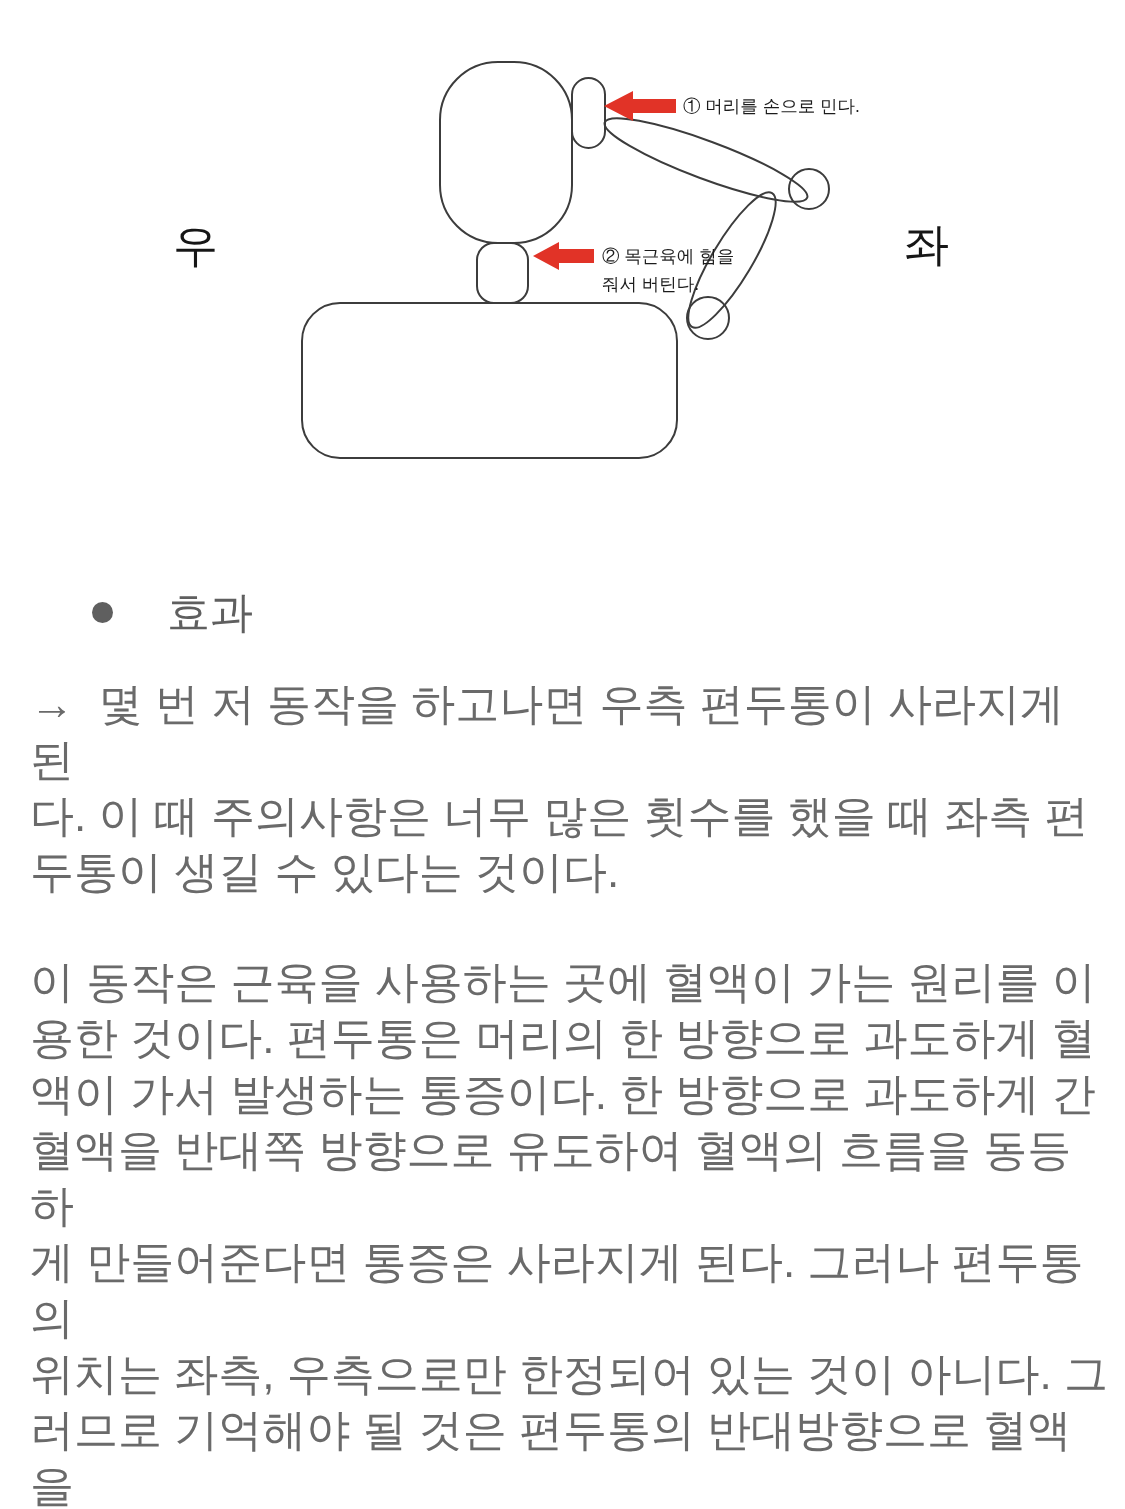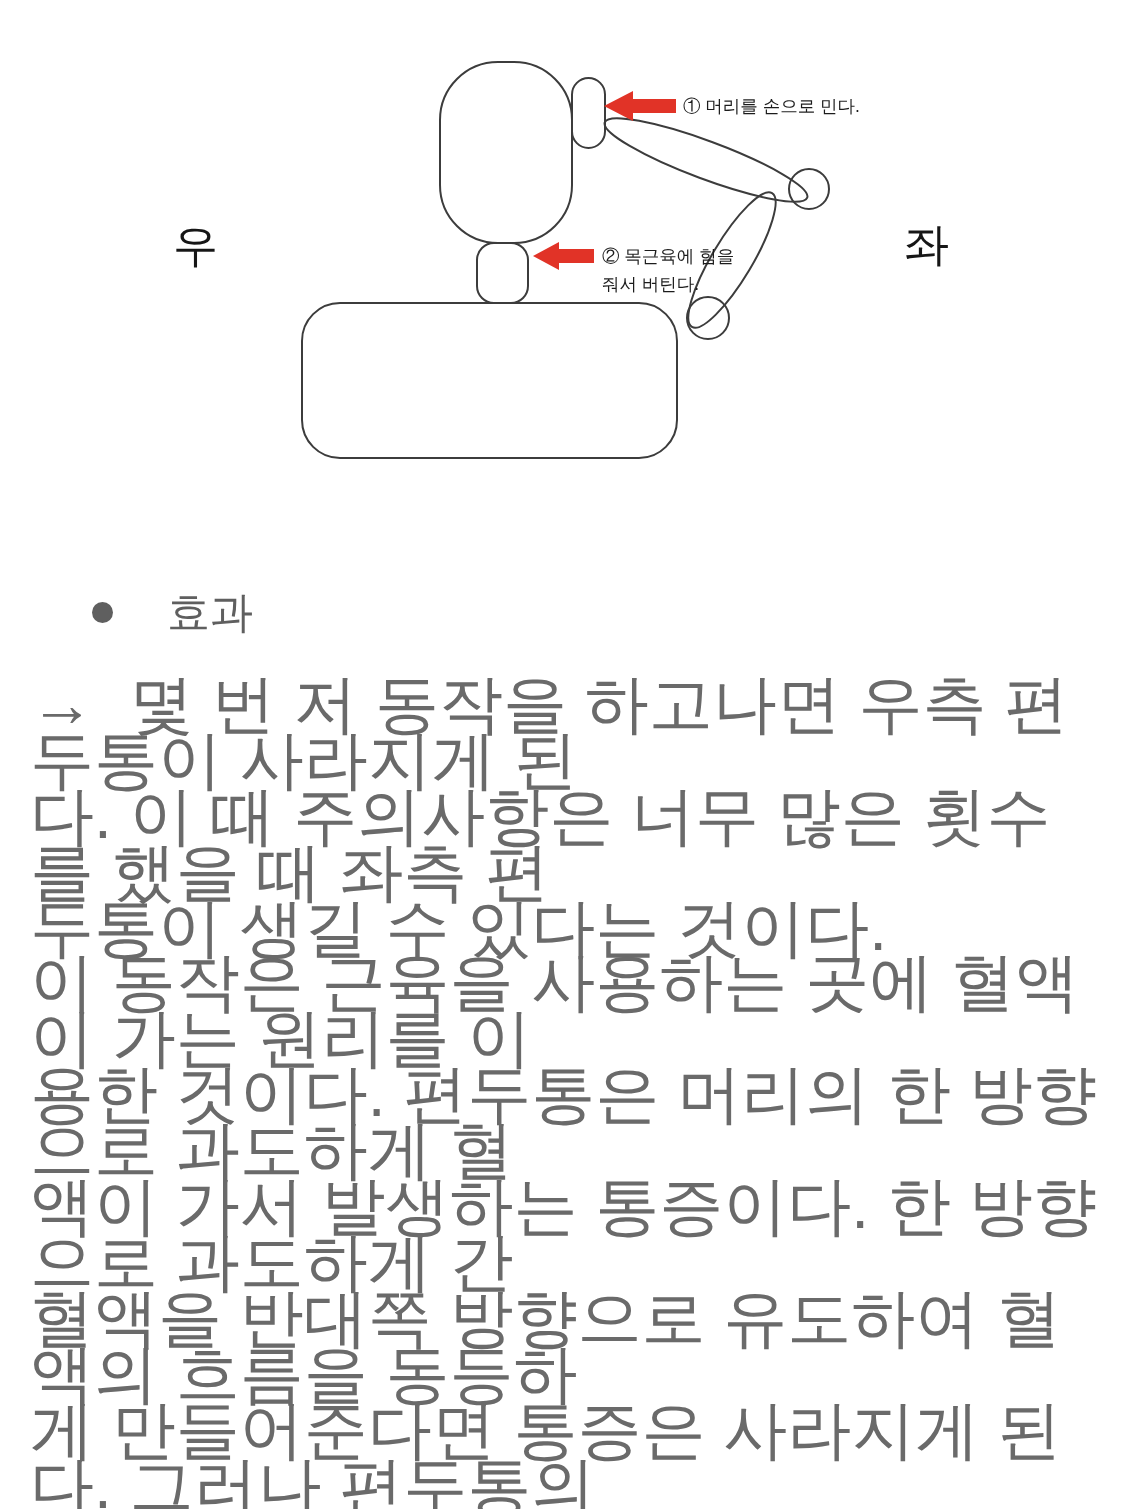--- a/index.html
+++ b/index.html
@@ -44,21 +44,21 @@
   }
   .bullet-label {
     font-size: 43px;
     color: #5f5f5f;
     line-height: 1;
   }
   .body-para {
     position: absolute;
     left: 30px;
     width: 1080px;
-    font-size: 64px;
+    font-size: 44px;
     line-height: 56px;
     color: #6a6a6a;
     white-space: pre-wrap;
     letter-spacing: 0px;
   }
   .para-1 { top: 676px; }
   .para-2 { top: 954px; }
 </style>
 </head>
 <body>

